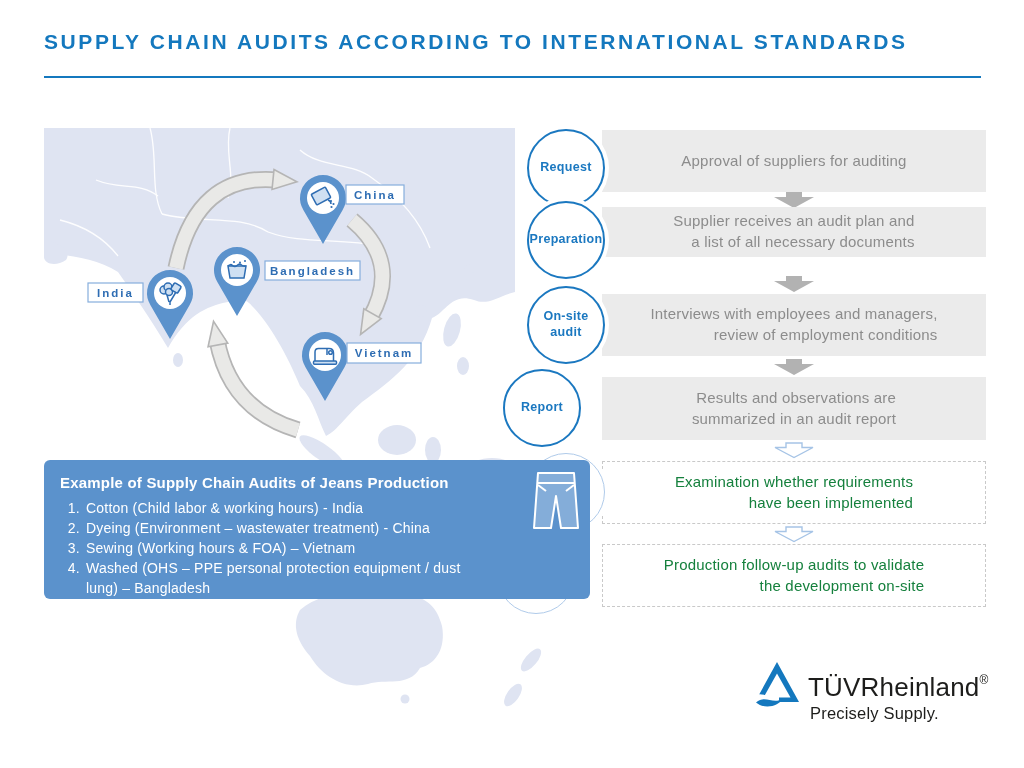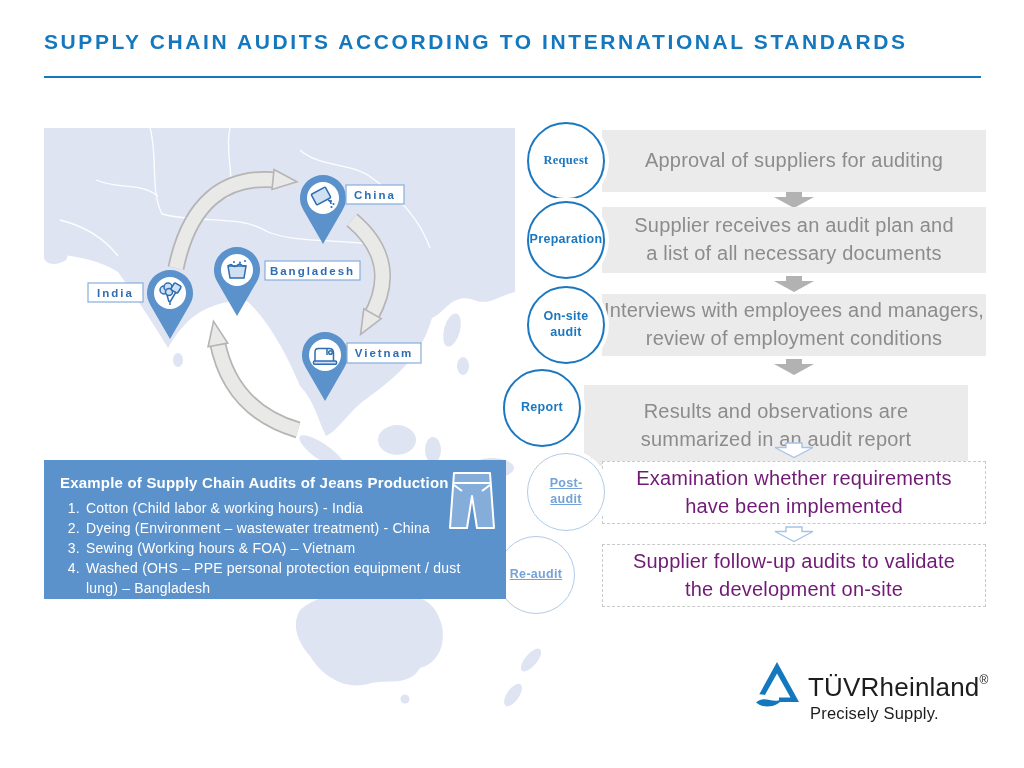--- a/index.html
+++ b/index.html
@@ -9,37 +9,37 @@
 
   
   .page-title{left:44px;top:30px;width:950px;font-size:21px;font-weight:bold;
               color:#1478be;letter-spacing:2.6px;white-space:nowrap;}
   .title-rule{left:44px;top:76px;width:937px;height:2px;background:#1478be;}
 
   
   .map-svg{left:0;top:0;}
 
   
-  .example-box{left:44px;top:460px;width:462px;height:139px;background:#5b92cc;
-               border-radius:0;box-sizing:border-box;padding:12px 16px 10px 16px;color:#fff;z-index:3;}
+  .example-box{left:44px;top:460px;width:546px;height:139px;background:#5b92cc;
+               border-radius:6px;box-sizing:border-box;padding:12px 16px 10px 16px;color:#fff;z-index:3;}
   .example-box h2{margin:2px 0 8px 0;font-size:15px;font-weight:bold;letter-spacing:0.2px;}
   .example-box ol{margin:0;padding:0 0 0 24px;font-size:14px;line-height:1.42;letter-spacing:0.2px;}
   .example-box ol li{padding-left:2px;width:400px;}
   .jeans{position:absolute;right:10px;top:10px;}
 
   
   .step-circle{box-sizing:border-box;width:78px;height:78px;border-radius:50%;background:#fff;
                border:2px solid #1b78c0;color:#1b78c0;display:flex;align-items:center;justify-content:center;
                text-align:center;font-size:12.5px;font-weight:bold;letter-spacing:0.3px;line-height:1.25;
                white-space:pre-line;z-index:2;box-shadow:0 0 0 4px #fff;}
   .step-circle.dashed{border:1.5px solid #b0cbea;color:#74a3d8;text-decoration:underline;}
   .step-box{box-sizing:border-box;width:384px;background:#ebebeb;color:#8c8c8c;display:flex;
-            align-items:center;justify-content:center;text-align:center;font-size:20px;line-height:1.38;
+            align-items:center;justify-content:center;text-align:right;font-size:15px;line-height:1.38;
             white-space:pre-line;z-index:1;letter-spacing:0.2px;}
-  .step-box.dashed{background:#fff;border:1px dashed #c9c9c9;color:#701a75;}
+  .step-box.dashed{background:#fff;border:1px dashed #c9c9c9;color:#15803d;}
   .flow-arrow{z-index:1;}
 
   
   .logo-text{left:808px;top:672px;font-size:26px;color:#1d1d1b;letter-spacing:0.2px;white-space:nowrap;}
   .logo-text .bold{font-weight:normal;}
   .logo-text sup{font-size:12px;position:relative;top:-2px;}
   .logo-tagline{left:810px;top:704px;font-size:16.5px;color:#1d1d1b;letter-spacing:0.2px;}
 </style>
 </head>
 <body>
@@ -191,63 +191,63 @@
     <ol>
       <li>Cotton (Child labor &amp; working hours) - India</li>
       <li>Dyeing (Environment – wastewater treatment) - China</li>
       <li>Sewing (Working hours &amp; FOA) – Vietnam</li>
       <li>Washed (OHS – PPE personal protection equipment / dust lung) – Bangladesh</li>
     </ol>
   </div>
 
   <div>
 
-    <div class="abs step-circle" style="left:527px;top:122px;font-family:Liberation Serif, serif;">Request</div>
+    <div class="abs step-circle" style="left:527px;top:129px;">Request</div>
     <div class="abs step-box" style="left:602px;top:130px;height:62px;">Approval of suppliers for auditing</div>
 
     <svg class="abs flow-arrow" style="left:772px;top:192px;" width="44" height="16" viewBox="0 0 44 16">
       <polygon points="14,0 30,0 30,5 42,5 22,16 2,5 14,5" fill="#b2b2b2"></polygon>
     </svg>
 
     <div class="abs step-circle" style="left:527px;top:201px;">Preparation</div>
-    <div class="abs step-box" style="left:602px;top:207px;height:66px;">Supplier receives an audit plan and
+    <div class="abs step-box" style="left:602px;top:207px;height:50px;">Supplier receives an audit plan and
 a list of all necessary documents</div>
 
     <svg class="abs flow-arrow" style="left:772px;top:276px;" width="44" height="16" viewBox="0 0 44 16">
       <polygon points="14,0 30,0 30,5 42,5 22,16 2,5 14,5" fill="#b2b2b2"></polygon>
     </svg>
 
     <div class="abs step-circle" style="left:527px;top:286px;">On-site
 audit</div>
     <div class="abs step-box" style="left:602px;top:294px;height:62px;">Interviews with employees and managers,
 review of employment conditions</div>
 
     <svg class="abs flow-arrow" style="left:772px;top:359px;" width="44" height="16" viewBox="0 0 44 16">
       <polygon points="14,0 30,0 30,5 42,5 22,16 2,5 14,5" fill="#b2b2b2"></polygon>
     </svg>
 
     <div class="abs step-circle" style="left:503px;top:369px;">Report</div>
-    <div class="abs step-box" style="left:584px;top:377px;height:81px;margin-top:8px;">Results and observations are
+    <div class="abs step-box" style="left:602px;top:377px;height:63px;">Results and observations are
 summarized in an audit report</div>
 
     <svg class="abs flow-arrow" style="left:772px;top:442px;" width="44" height="17" viewBox="0 0 44 17">
       <polygon points="14,1 30,1 30,5.5 41,5.5 22,15.5 3,5.5 14,5.5" fill="#ffffff" stroke="#a6c4e6" stroke-width="1.4"></polygon>
     </svg>
 
     <div class="abs step-circle dashed" style="left:527px;top:453px;">Post-
 audit</div>
     <div class="abs step-box dashed" style="left:602px;top:461px;height:63px;">Examination whether requirements
 have been implemented</div>
 
     <svg class="abs flow-arrow" style="left:772px;top:526px;" width="44" height="17" viewBox="0 0 44 17">
       <polygon points="14,1 30,1 30,5.5 41,5.5 22,15.5 3,5.5 14,5.5" fill="#ffffff" stroke="#a6c4e6" stroke-width="1.4"></polygon>
     </svg>
 
     <div class="abs step-circle dashed" style="left:497px;top:536px;">Re-audit</div>
-    <div class="abs step-box dashed" style="left:602px;top:544px;height:63px;">Supplier follow-up audits to validate
+    <div class="abs step-box dashed" style="left:602px;top:544px;height:63px;">Production follow-up audits to validate
 the development on-site</div>
 
   </div>
 
   <div>
     <svg class="abs" style="left:754px;top:660px;" width="46" height="50" viewBox="0 0 46 50">
       <path fill="#1478be" fill-rule="evenodd" d="M23,2 L45,42 L1,42 Z M23,13.5 L36.5,37.5 L9.5,37.5 Z"></path>
       <path fill="#ffffff" d="M0,36 C 9,30 15,41 25,35 L25,46 L0,46 Z"></path>
       <path fill="#1478be" d="M2,42.5 C 11,34.5 19,45 29,38.5 C 25,46 11,50 2,42.5 Z"></path>
     </svg>

